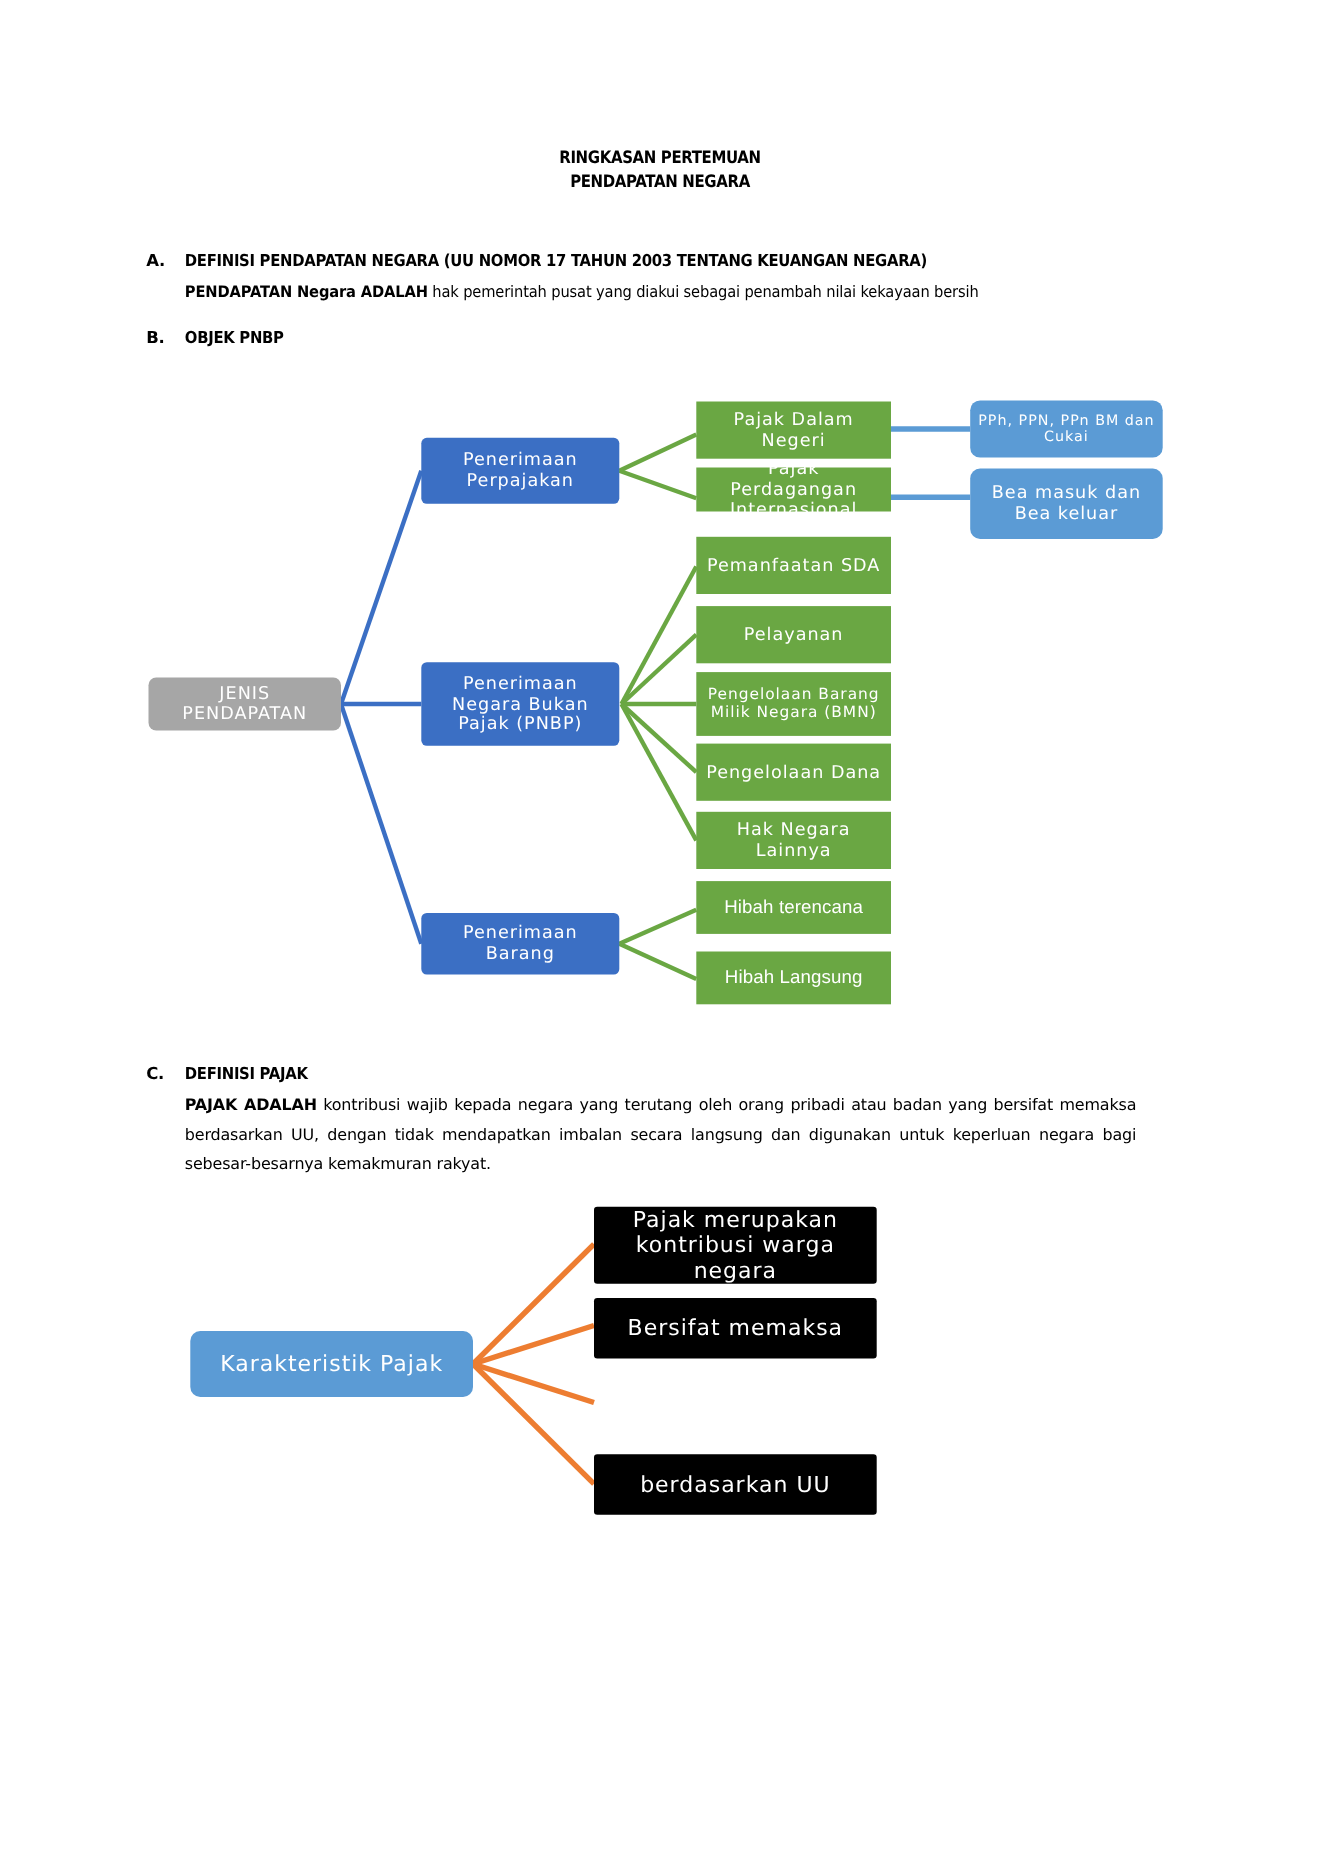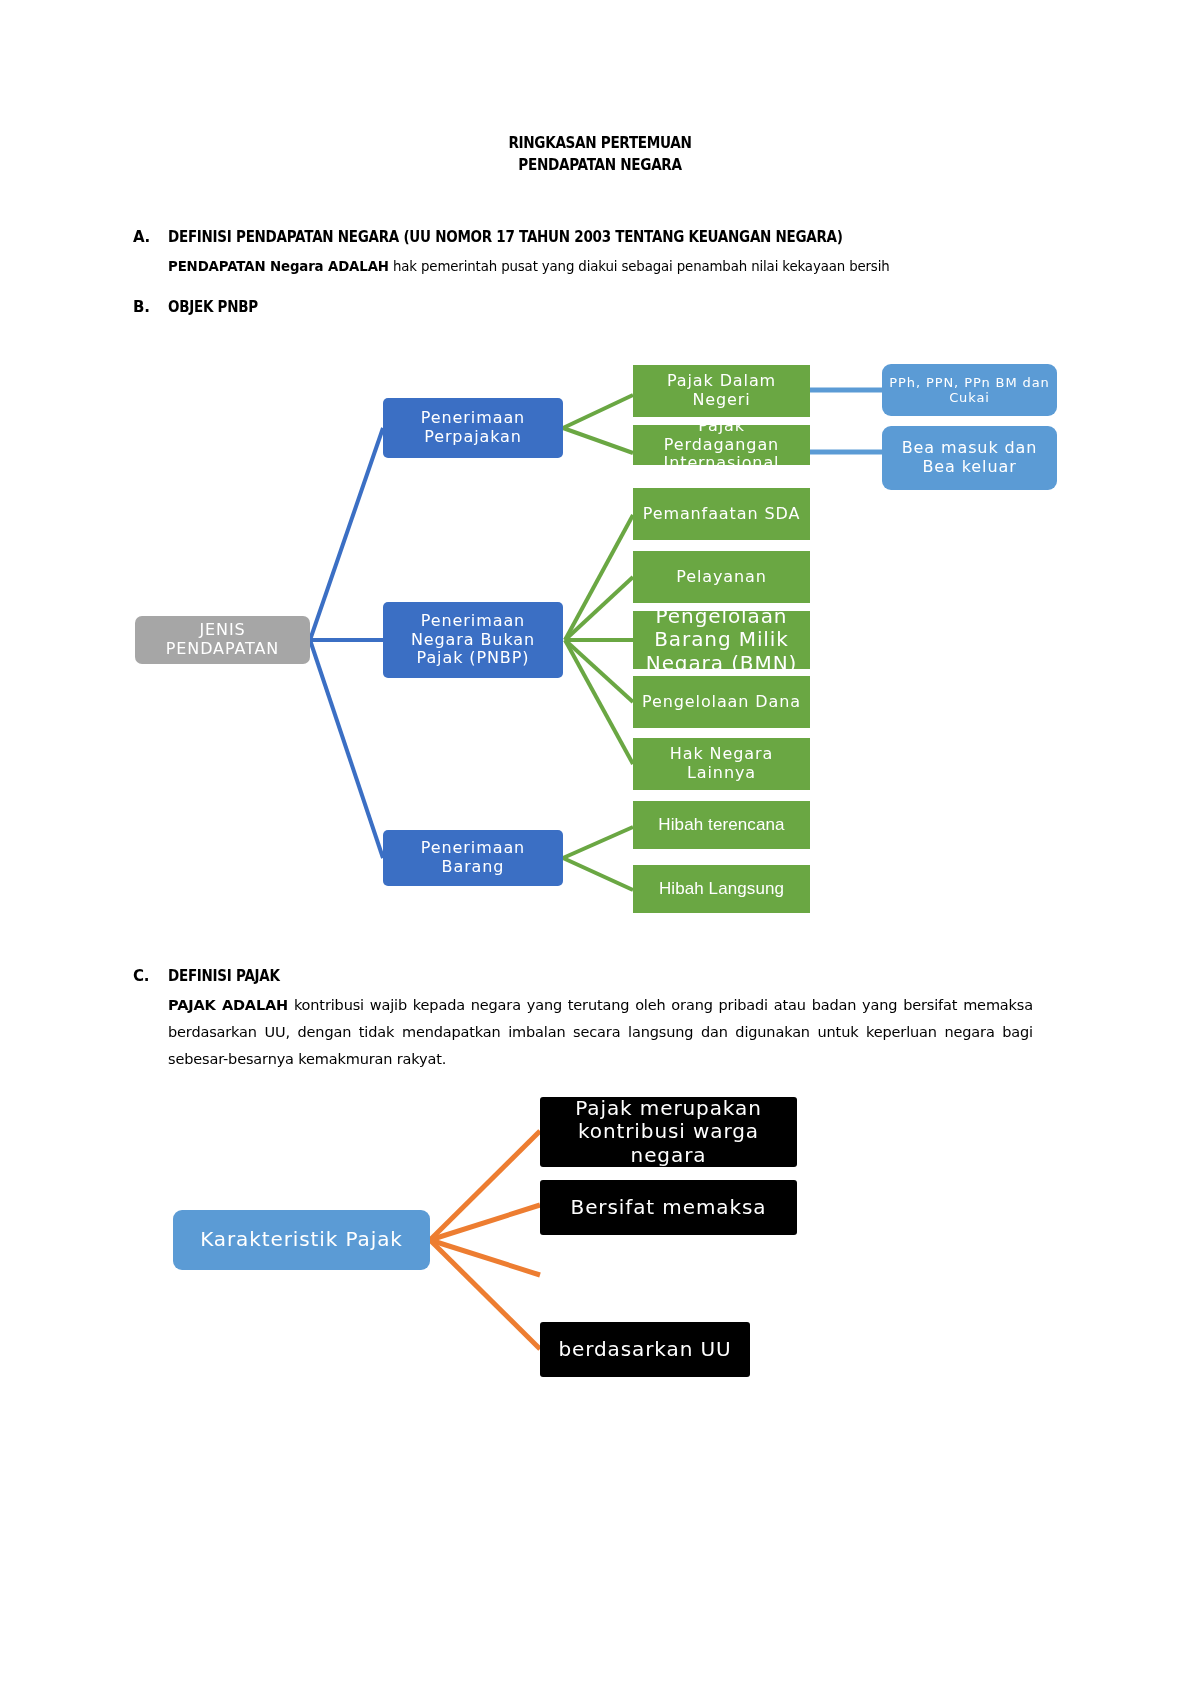--- a/index.html
+++ b/index.html
@@ -176,21 +176,21 @@
     <div class="node n-blue" style="left:383px; top:490px; width:180px; height:56px; font-size:16px;">Penerimaan Barang</div>
 
     <div class="node n-green" style="left:633px; top:25px; width:177px; height:52px; font-size:16px;">Pajak Dalam Negeri</div>
     <div class="node n-green" style="left:633px; top:85px; width:177px; height:40px; font-size:16px;">Pajak Perdagangan Internasional</div>
 
     <div class="node n-ltblue" style="left:882px; top:24px; width:175px; height:52px; font-size:13px;">PPh, PPN, PPn BM dan Cukai</div>
     <div class="node n-ltblue" style="left:882px; top:86px; width:175px; height:64px; font-size:16px;">Bea masuk dan Bea keluar</div>
 
     <div class="node n-green" style="left:633px; top:148px; width:177px; height:52px; font-size:16px;">Pemanfaatan SDA</div>
     <div class="node n-green" style="left:633px; top:211px; width:177px; height:52px; font-size:16px;">Pelayanan</div>
-    <div class="node n-green" style="left:633px; top:271px; width:177px; height:58px; font-size:20px;">Pengelolaan Barang Milik Negara (BMN)</div>
+    <div class="node n-green" style="left:633px; top:271px; width:177px; height:58px; font-size:14px;">Pengelolaan Barang Milik Negara (BMN)</div>
     <div class="node n-green" style="left:633px; top:336px; width:177px; height:52px; font-size:16px;">Pengelolaan Dana</div>
     <div class="node n-green" style="left:633px; top:398px; width:177px; height:52px; font-size:16px;">Hak Negara Lainnya</div>
 
     <div class="node n-green f-plain" style="left:633px; top:461px; width:177px; height:48px; font-size:17px;">Hibah terencana</div>
     <div class="node n-green f-plain" style="left:633px; top:525px; width:177px; height:48px; font-size:17px;">Hibah Langsung</div>
   </div>
 
   <div class="sec" id="sectionC">
     <div class="sec-head">
       <span class="sec-letter">C.</span>
@@ -206,16 +206,16 @@
       <path d="M430 155 L540 46" stroke="#ed7d31" stroke-width="5" fill="none"></path>
       <path d="M430 155 L540 120" stroke="#ed7d31" stroke-width="5" fill="none"></path>
       <path d="M430 155 L540 190" stroke="#ed7d31" stroke-width="5" fill="none"></path>
       <path d="M430 155 L540 264" stroke="#ed7d31" stroke-width="5" fill="none"></path>
     </svg>
 
     <div class="node n-bluebig" style="left:173px; top:125px; width:257px; height:60px; font-size:20px;">Karakteristik Pajak</div>
 
     <div class="node n-orange" style="left:540px; top:12px; width:257px; height:70px; font-size:20px;">Pajak merupakan kontribusi warga negara</div>
     <div class="node n-orange" style="left:540px; top:95px; width:257px; height:55px; font-size:20px;">Bersifat memaksa</div>
-    <div class="node n-orange" style="left:540px; top:237px; width:210px; height:55px; font-size:20px;">berdasarkan UU</div>
+    <div class="node n-orange" style="left:540px; top:237px; width:257px; height:55px; font-size:20px;">berdasarkan UU</div>
   </div>
 
 </div>
 
 </body></html>

